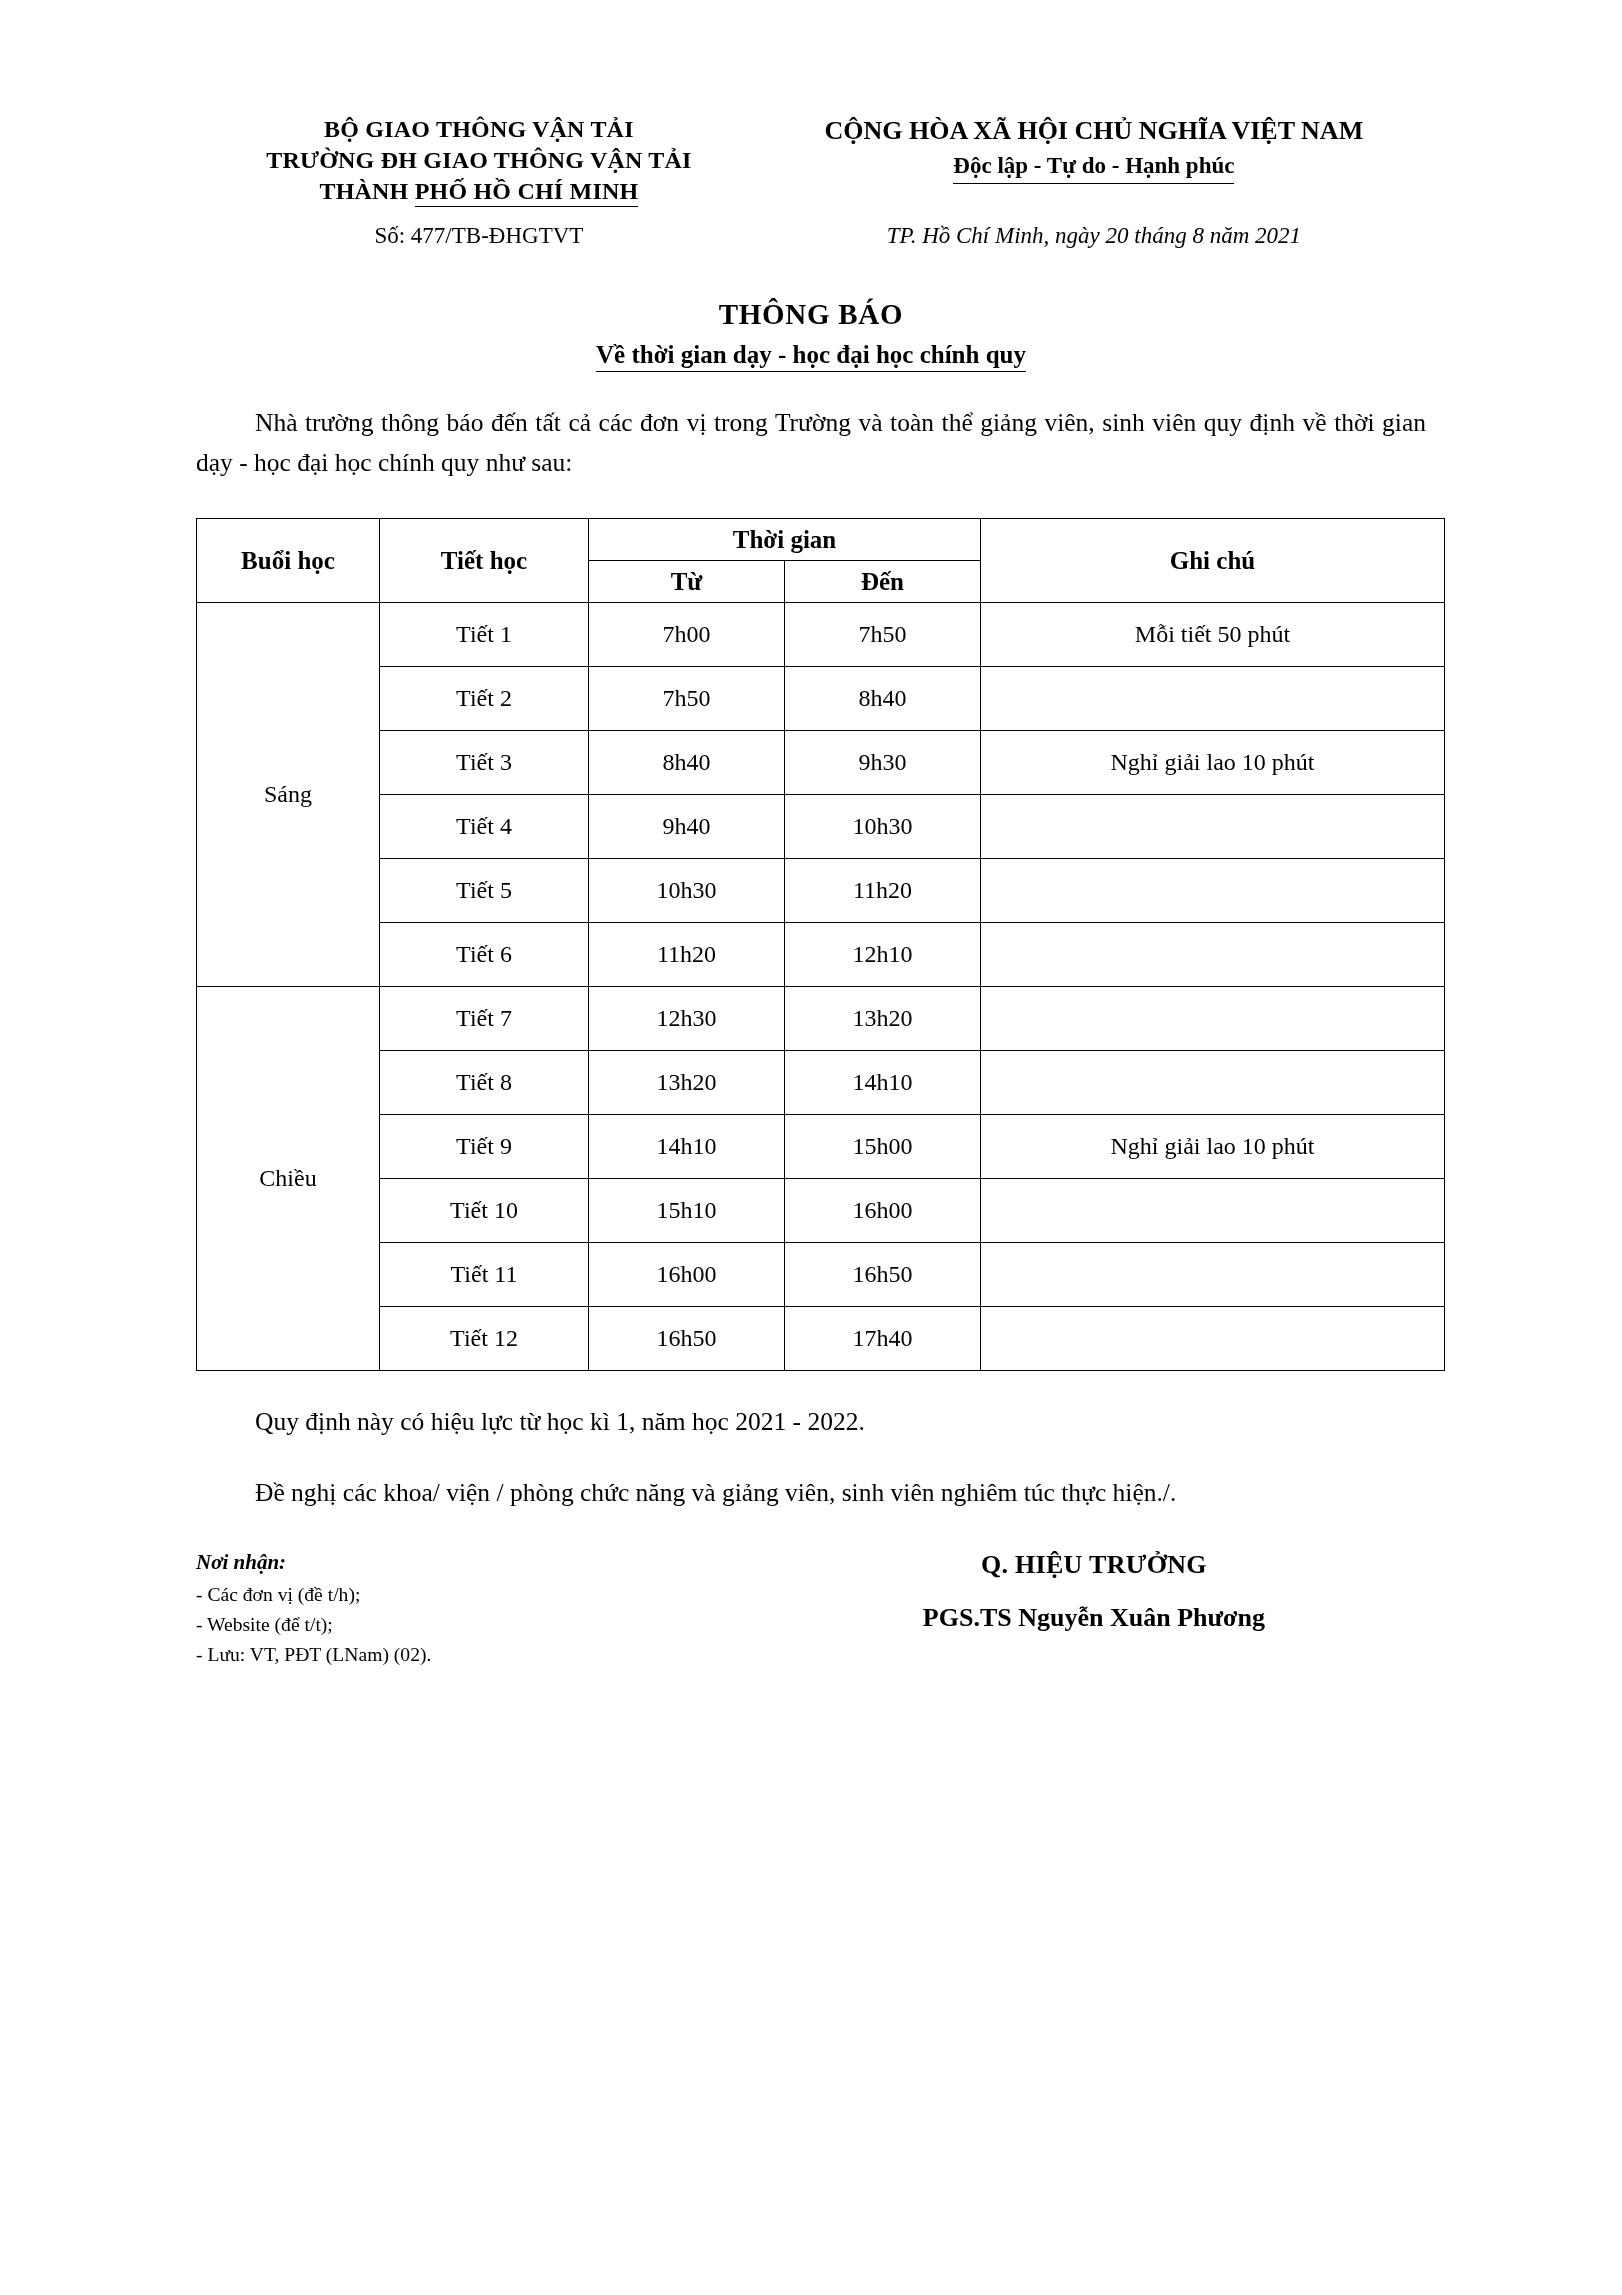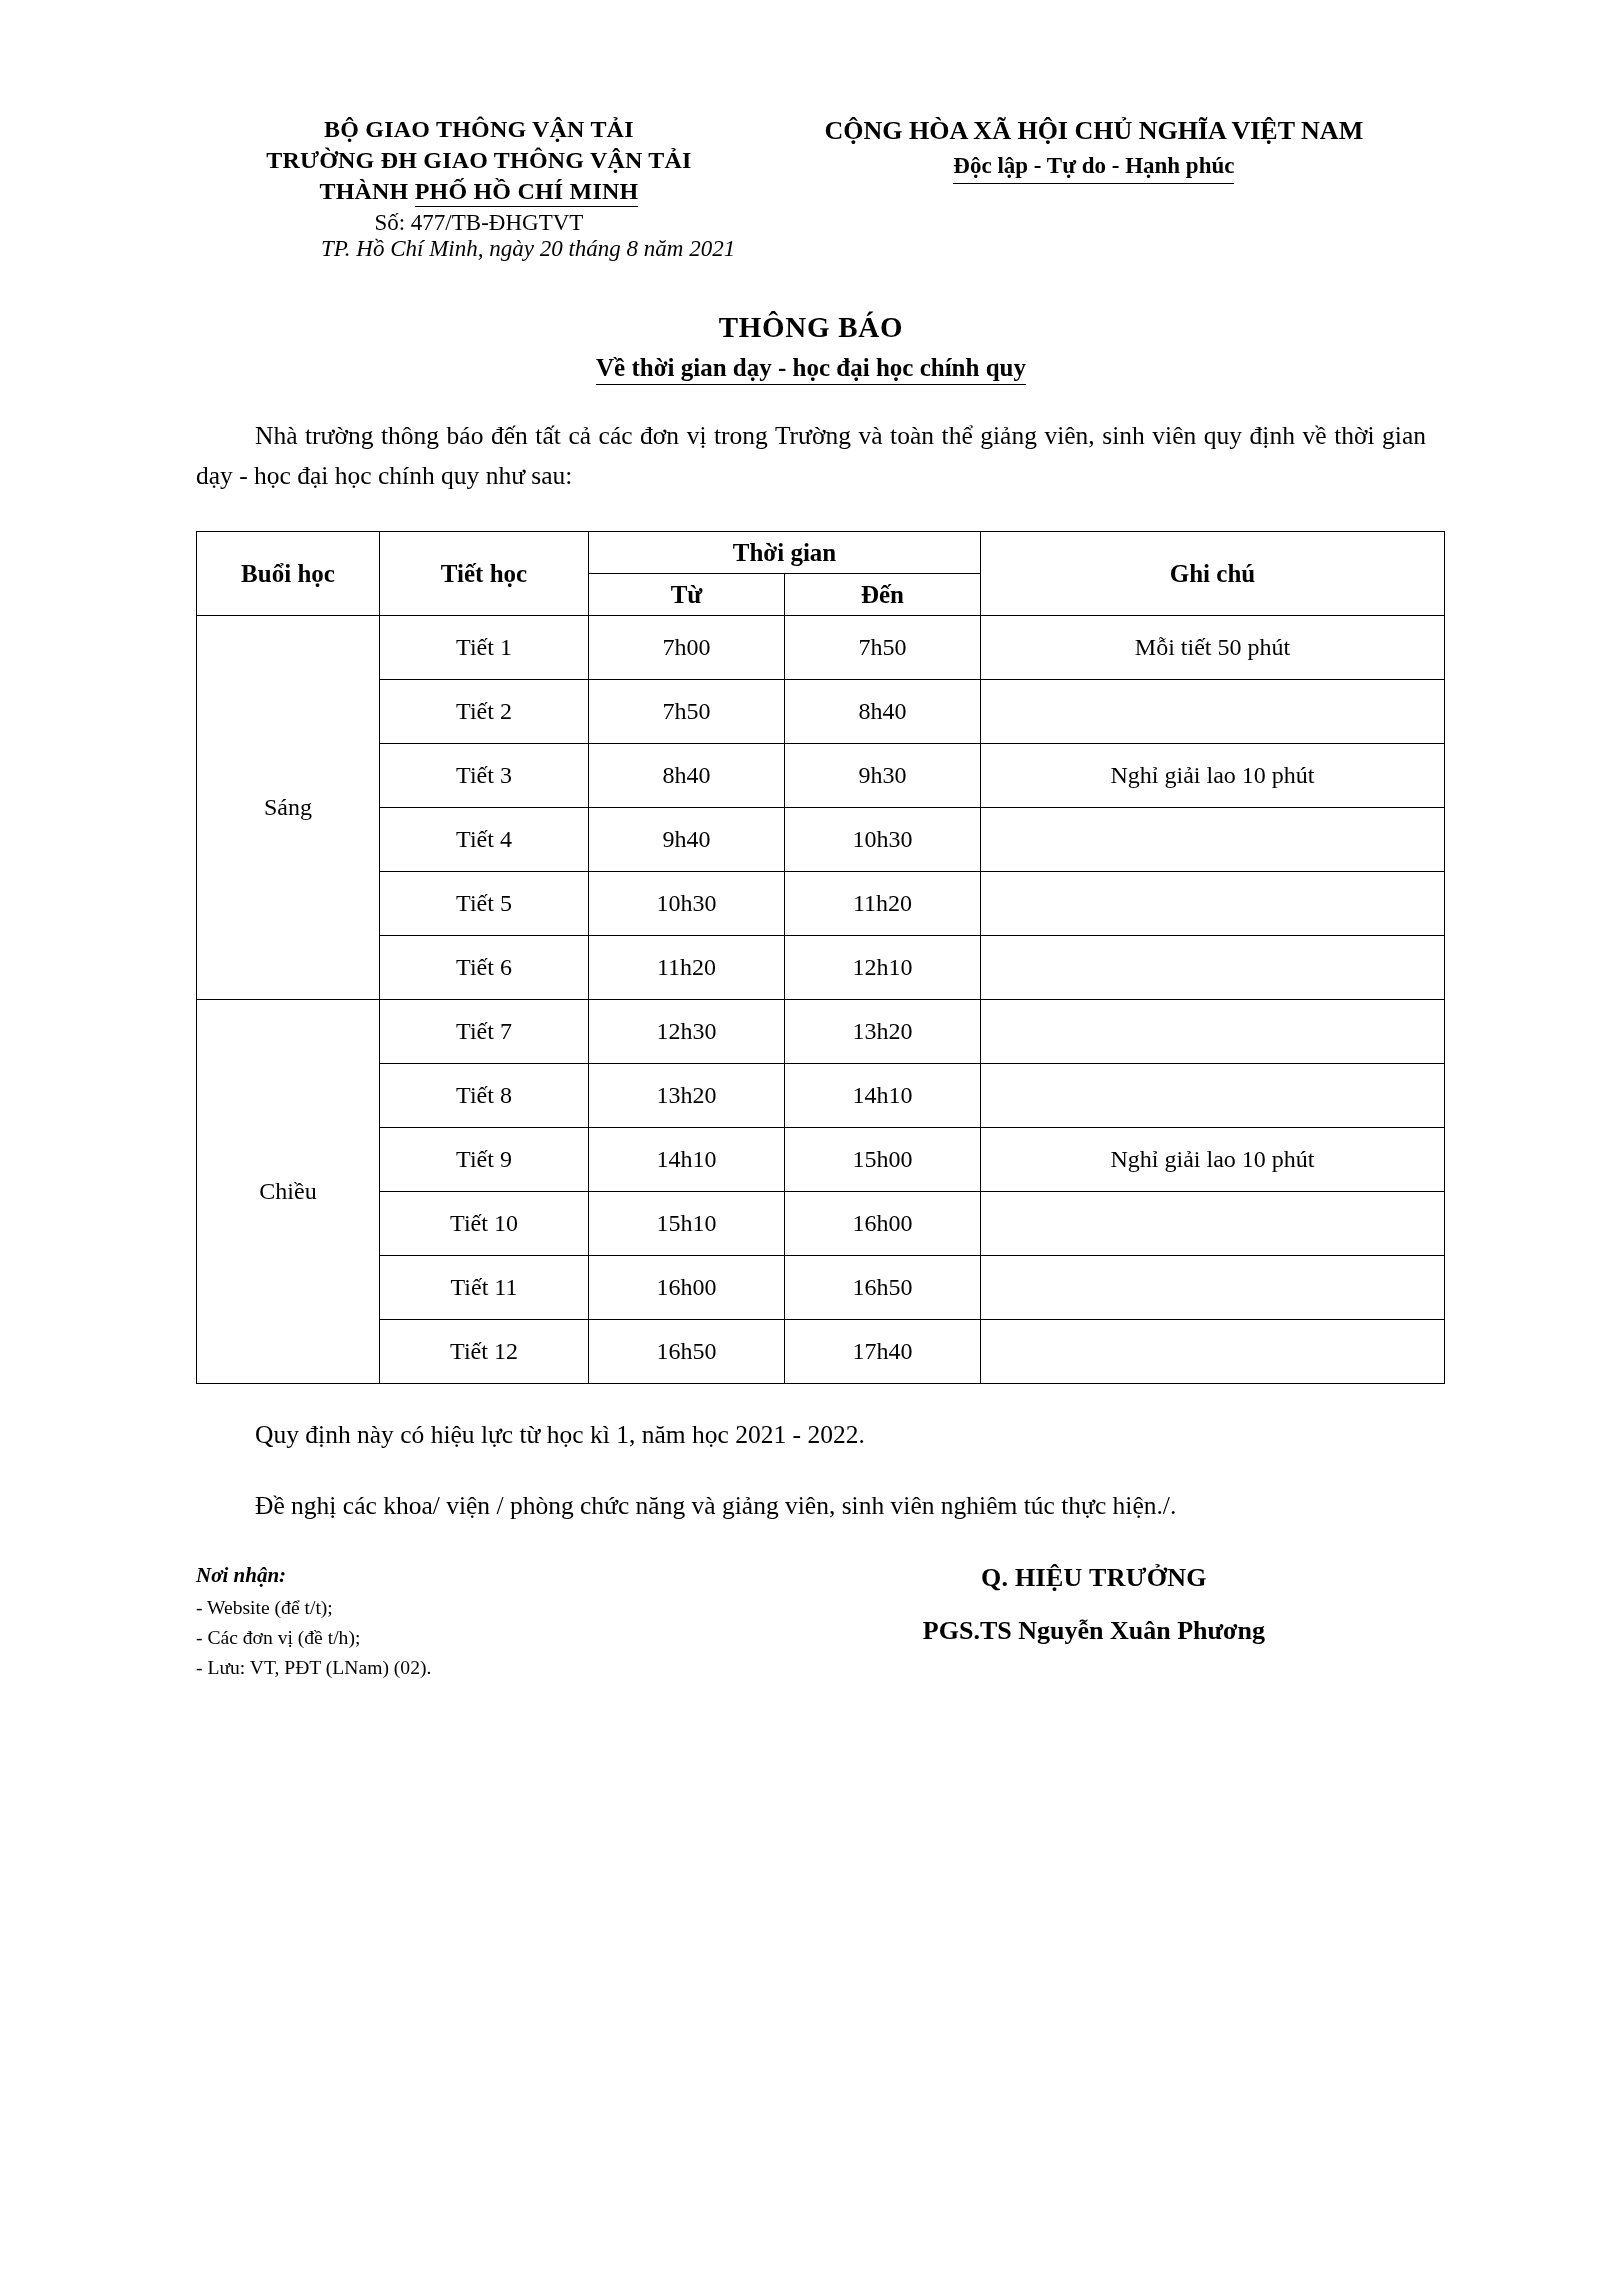--- a/index.html
+++ b/index.html
@@ -58,23 +58,23 @@
     font-size: 23px;
     font-weight: bold;
     line-height: 1.35;
     display: inline-block;
     border-bottom: 1.6px solid #000;
     padding-bottom: 2px;
     margin-top: 2.6px;
   }
   .subheader {
     display: flex;
-    flex-direction: column;
+    flex-direction: row;
     width: 100%;
-    margin-top: 2px;
+    margin-top: 15px;
     justify-content: center;
   }
   .sub-left {
     width: 46%;
     text-align: center;
     font-size: 23px;
   }
   .sub-right {
     width: 54%;
     text-align: center;
@@ -312,22 +312,22 @@
       </tbody>
     </table>
   </div>
 
   <div class="para">Quy định này có hiệu lực từ học kì 1, năm học 2021 - 2022.</div>
   <div class="para">Đề nghị các khoa/ viện / phòng chức năng và giảng viên, sinh viên nghiêm túc thực hiện./.</div>
 
   <div class="footer">
     <div class="recipients">
       <div class="recipients-title">Nơi nhận:</div>
+      <div class="recipients-item">- Các đơn vị (đề t/h);</div>
       <div class="recipients-item">- Website (để t/t);</div>
-      <div class="recipients-item">- Các đơn vị (đề t/h);</div>
       <div class="recipients-item">- Lưu: VT, PĐT (LNam) (02).</div>
     </div>
     <div class="signature">
       <div class="sig-role">Q. HIỆU TRƯỞNG</div>
       <div class="sig-name">PGS.TS Nguyễn Xuân Phương</div>
     </div>
   </div>
 
 </div>
 

